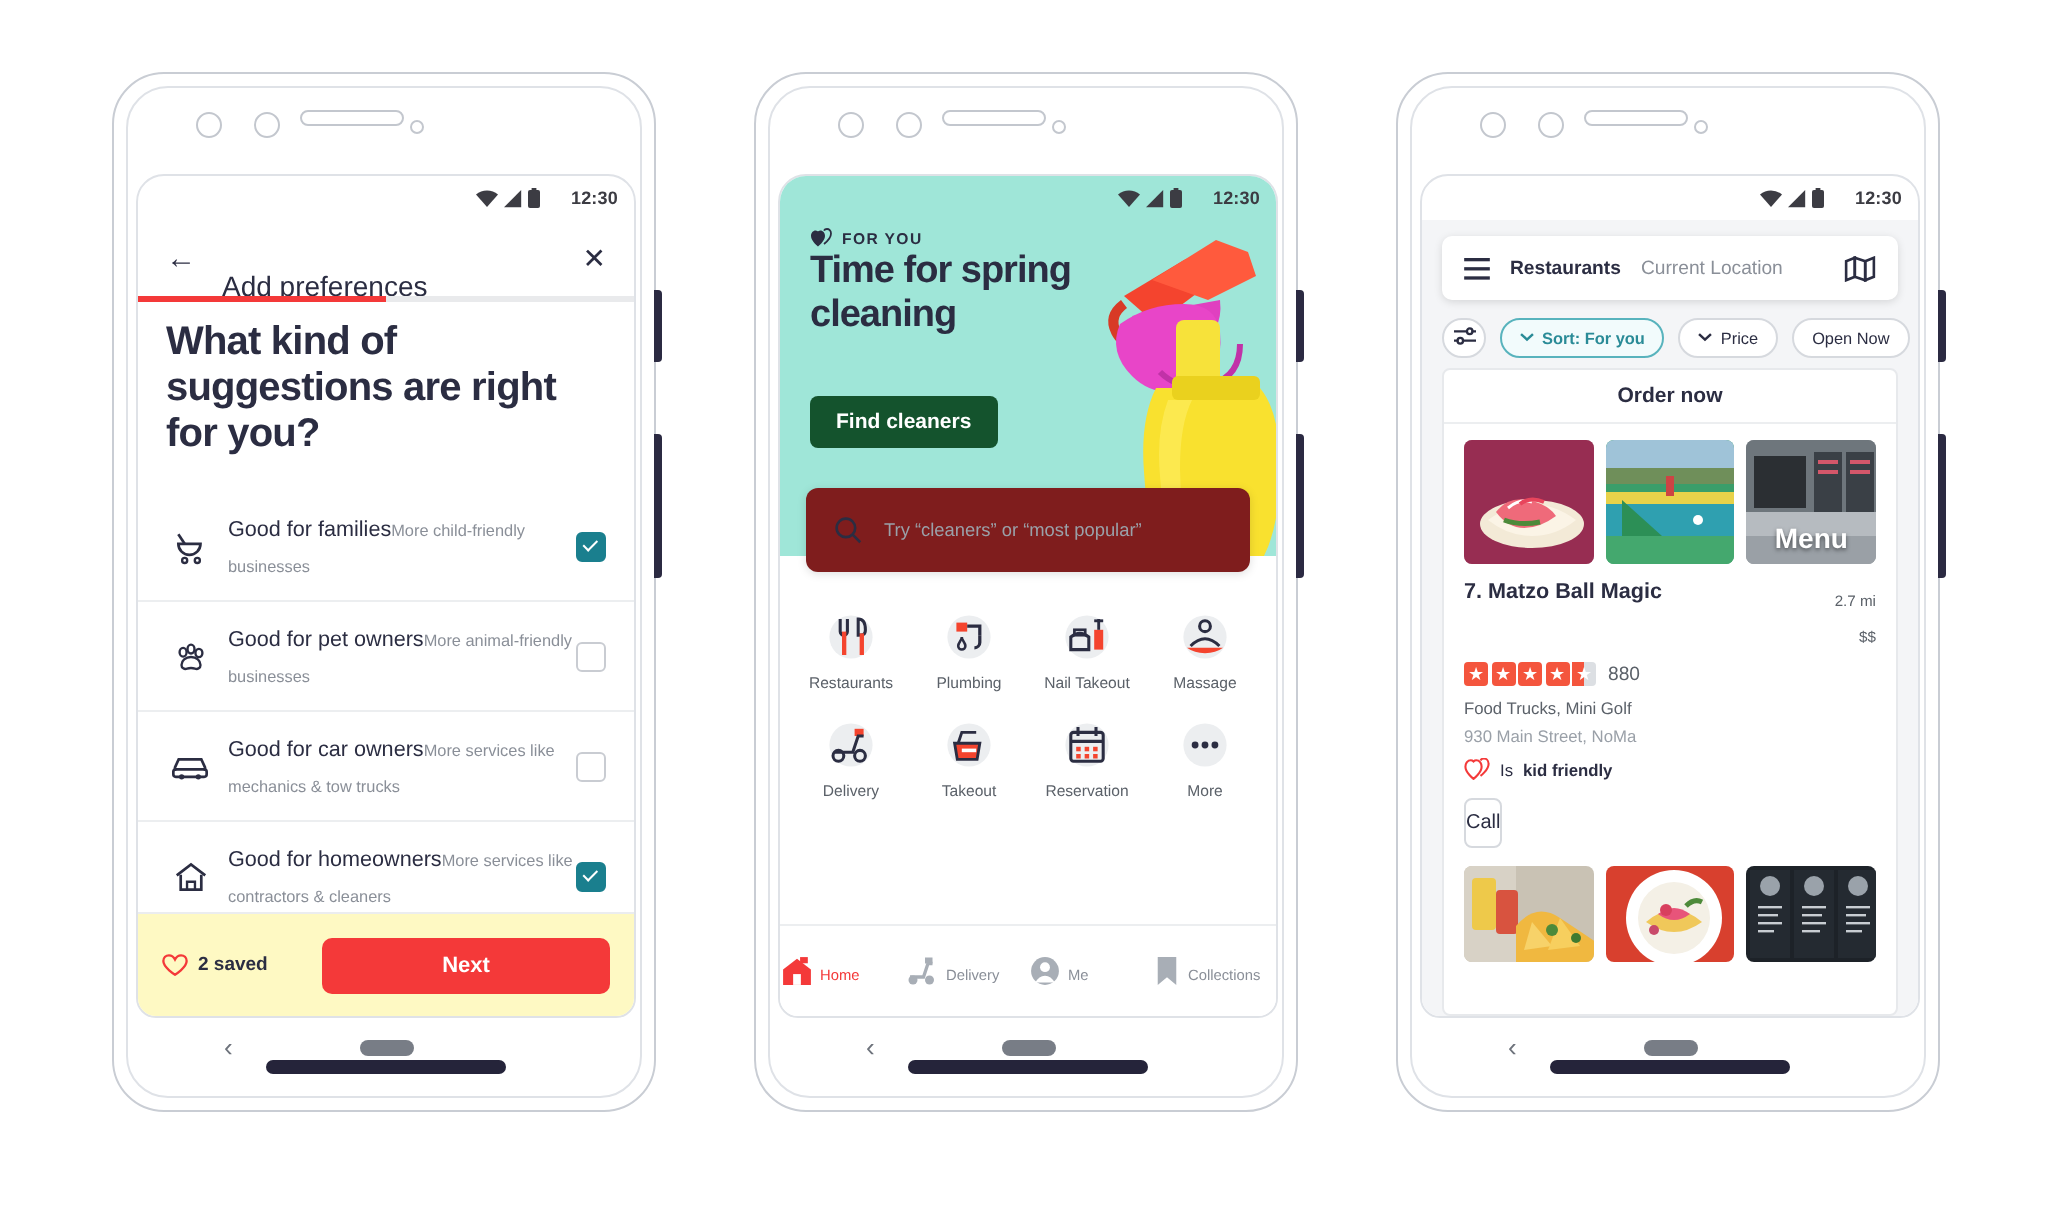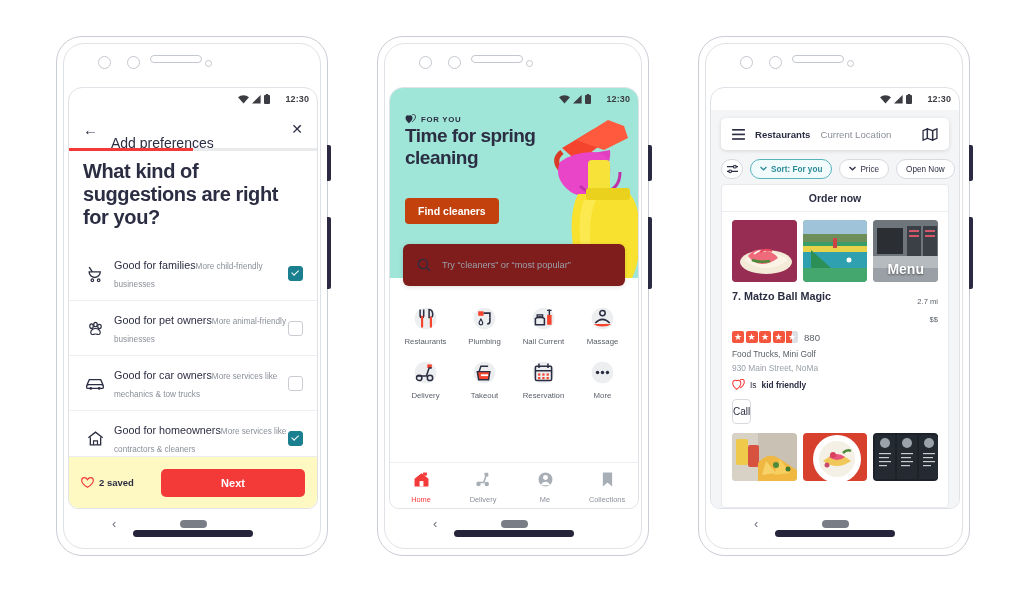--- a/index.html
+++ b/index.html
@@ -164,21 +164,21 @@
     font-size: 7.8px; font-weight: 700; color: #2b2d42; letter-spacing: .7px;
   }
   .banner-title {
     position: absolute; top: 37px; left: 15px; width: 150px;
     font-size: 19px; line-height: 1.18; font-weight: 800;
     color: #2b2d42; letter-spacing: -0.5px;
   }
   .find-btn {
     position: absolute; top: 110px; left: 15px;
     padding: 7px 13px; border-radius: 4px;
-    background: #c2410c; color: #fff; font-size: 10.5px; font-weight: 700;
+    background: #14532d; color: #fff; font-size: 10.5px; font-weight: 700;
     border: none; font-family: inherit;
   }
   
   .spray { position: absolute; right: -6px; top: 12px; width: 112px; height: 178px; }
 
   .searchcard {
     position: absolute; top: 156px; left: 13px; right: 13px; height: 42px;
     background: #7f1d1d; border-radius: 6px;
     box-shadow: 0 1px 5px rgba(0,0,0,.13);
     display: flex; align-items: center; padding: 0 14px; gap: 11px;
@@ -194,21 +194,21 @@
     display: flex; flex-direction: column; align-items: center; gap: 5px;
   }
   .cat-ic { height: 30px; display: flex; align-items: flex-end; }
   .cat-lb { font-size: 7.8px; color: #5b6169; }
 
   .tabbar {
     position: absolute; bottom: 0; left: 0; right: 0; height: 46px;
     border-top: 1px solid #eceef0; background: #fff;
     display: flex; align-items: center; padding-top: 4px;
   }
-  .tab { flex: 1; display: flex; flex-direction: column; align-items: center; gap: 3px; }
+  .tab { flex: 1; display: flex; align-items: center; gap: 3px; }
   .tab-lb { font-size: 7.4px; color: #8a8f98; }
   .tab.active .tab-lb { color: #f43939; }
 
   
   .p3-body { position: absolute; top: 22px; left: 0; right: 0; bottom: 0; background: #f4f5f7; }
   .searchbar3 {
     position: absolute; top: 8px; left: 10px; right: 10px; height: 32px;
     background: #fff; border-radius: 5px;
     box-shadow: 0 1px 4px rgba(0,0,0,.13);
     display: flex; align-items: center; padding: 0 11px; gap: 10px;
@@ -479,21 +479,21 @@
             <span class="cat-ic">
               <svg width="27" height="27" viewBox="0 0 30 30">
                 <circle cx="15" cy="15" r="12" fill="#eceef0"></circle>
                 <path d="M6 15q5-4 10 0v7H6Z" fill="none" stroke="#2b2d42" stroke-width="1.7"></path>
                 <rect x="8" y="11" width="6" height="3" fill="none" stroke="#2b2d42" stroke-width="1.5"></rect>
                 <rect x="19" y="11" width="5" height="11" fill="#f4442e"></rect>
                 <path d="M21.5 11V5" stroke="#2b2d42" stroke-width="1.6"></path>
                 <path d="M19 6h5" stroke="#2b2d42" stroke-width="1.6"></path>
               </svg>
             </span>
-            <span class="cat-lb">Nail Current</span>
+            <span class="cat-lb">Nail Takeout</span>
           </div>
           <div class="cat">
             <span class="cat-ic">
               <svg width="27" height="27" viewBox="0 0 30 30">
                 <circle cx="15" cy="15" r="12" fill="#eceef0"></circle>
                 <circle cx="15" cy="9" r="3" fill="none" stroke="#2b2d42" stroke-width="1.7"></circle>
                 <path d="M7 20q8-8 16 0" fill="none" stroke="#2b2d42" stroke-width="1.7"></path>
                 <path d="M5 21q4 3 10 3t10-3" fill="#f4442e"></path>
               </svg>
             </span>

